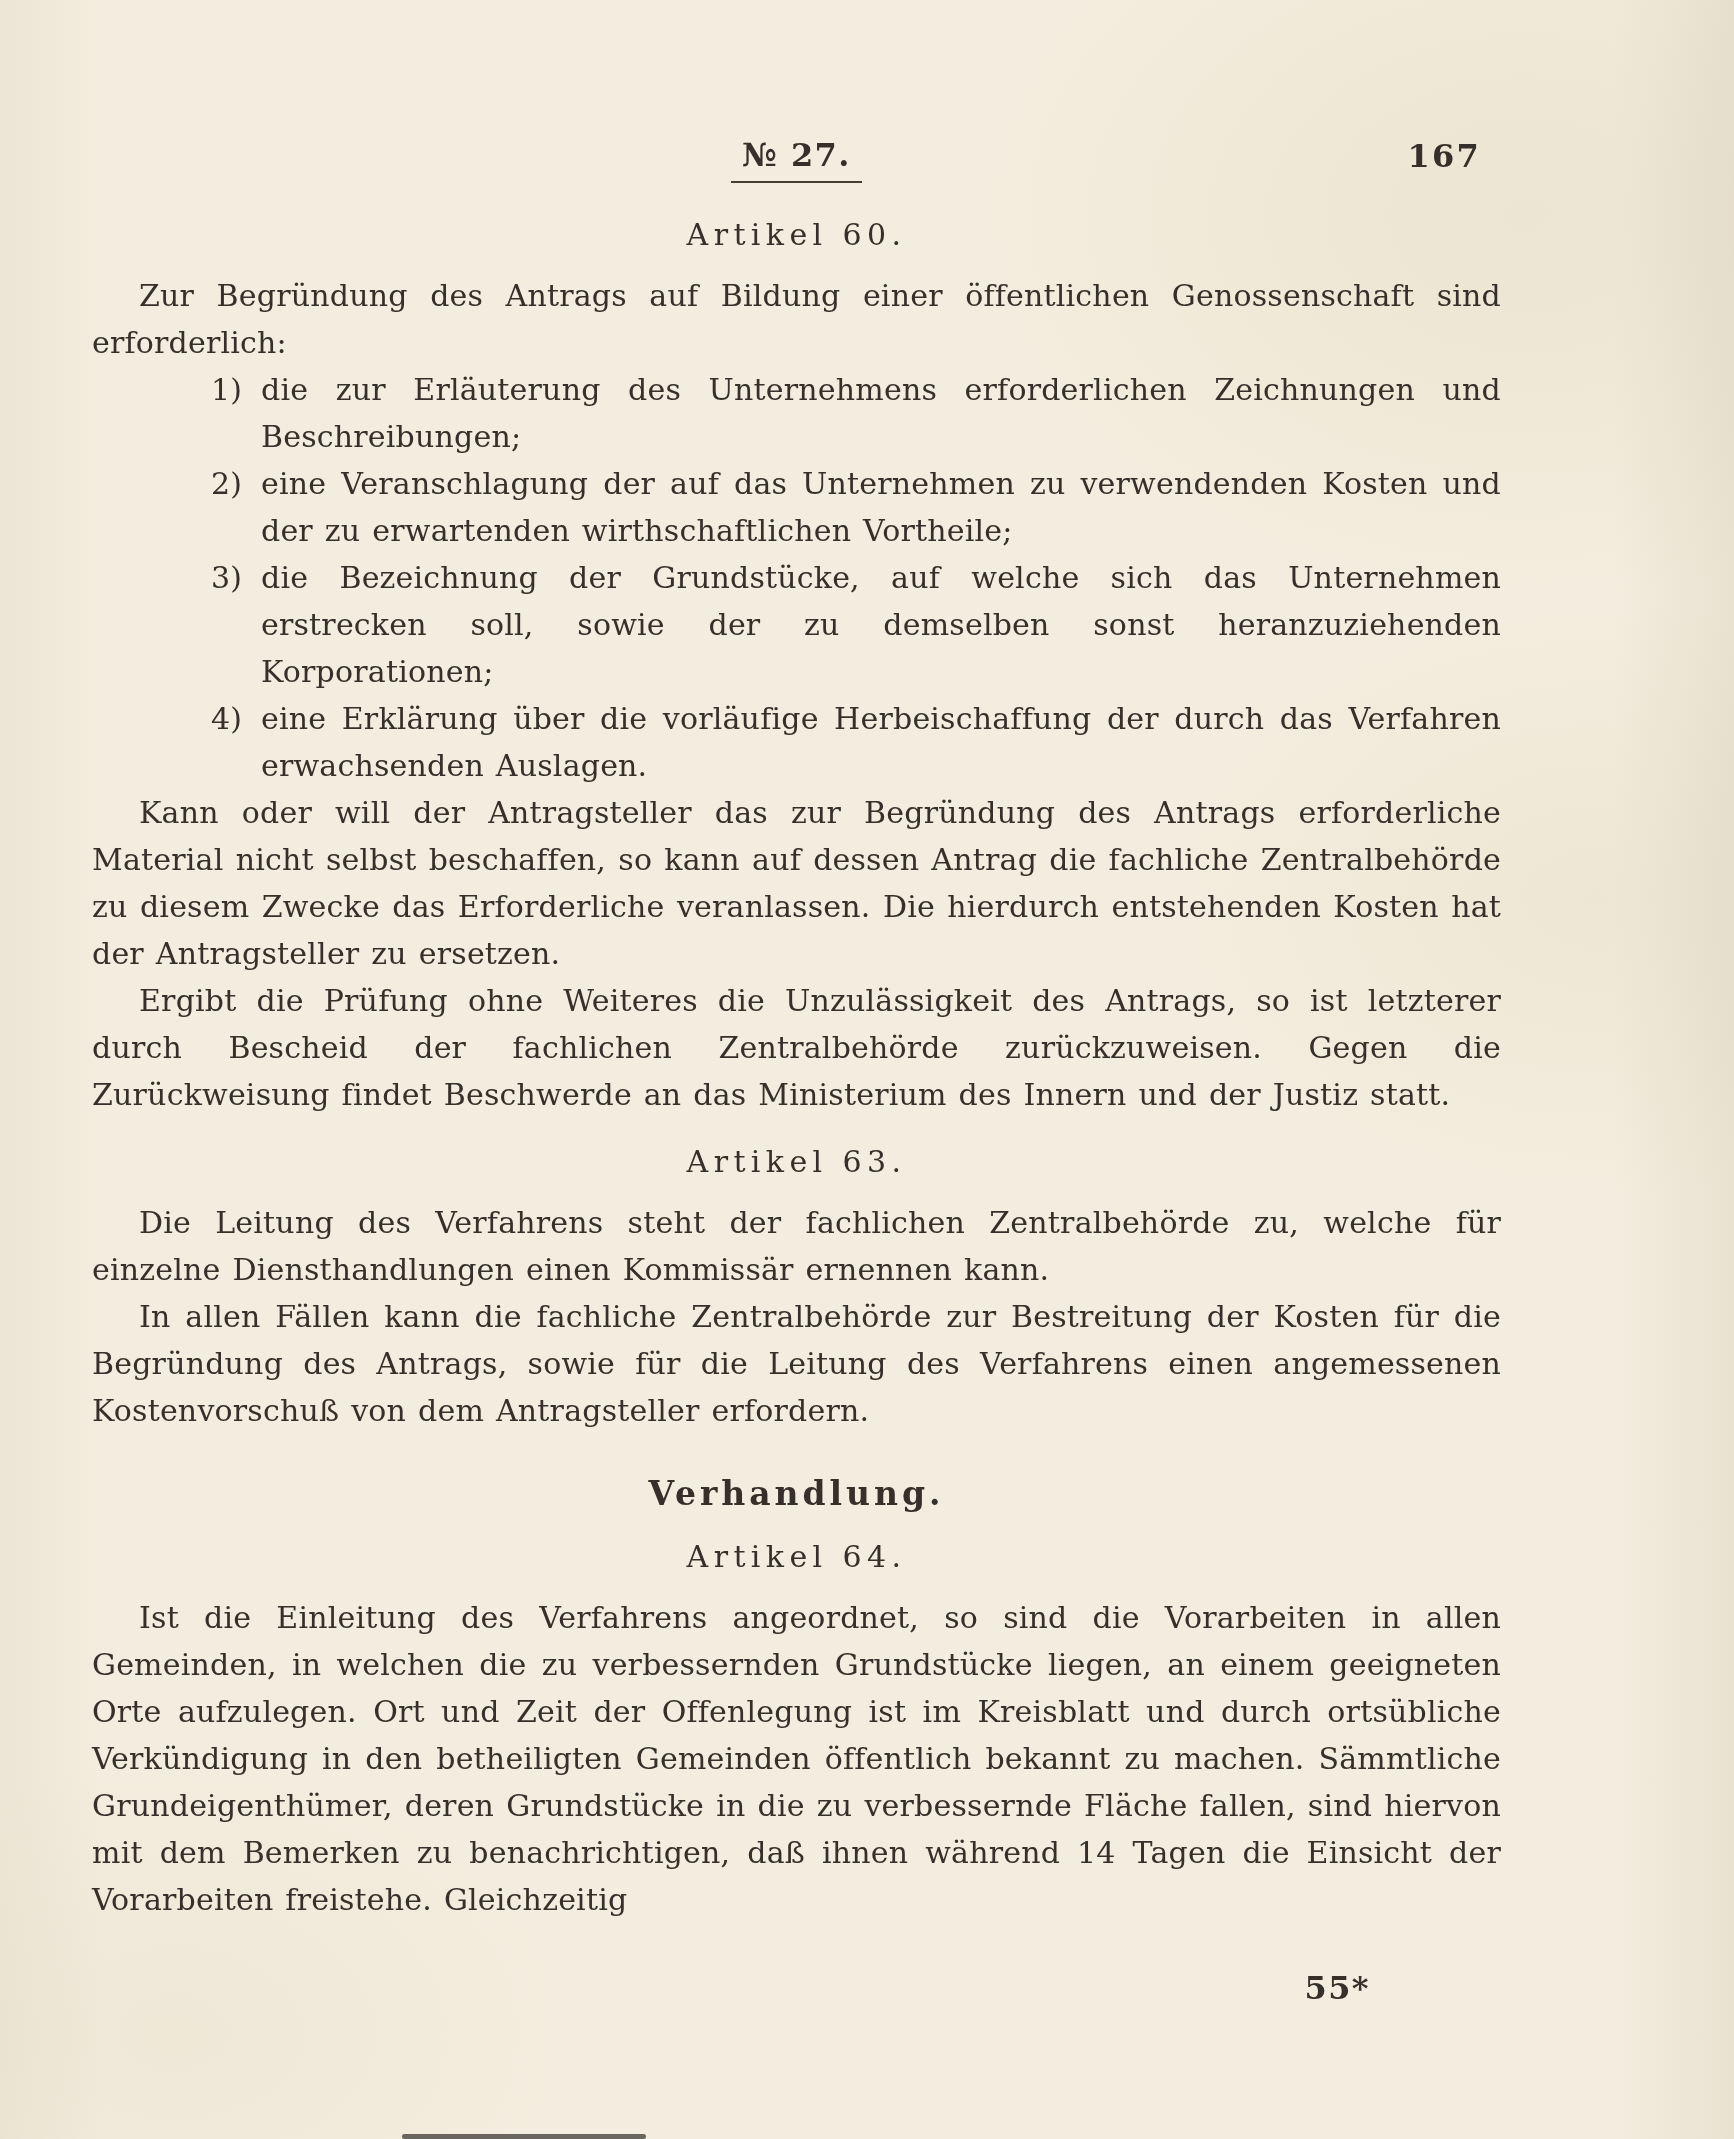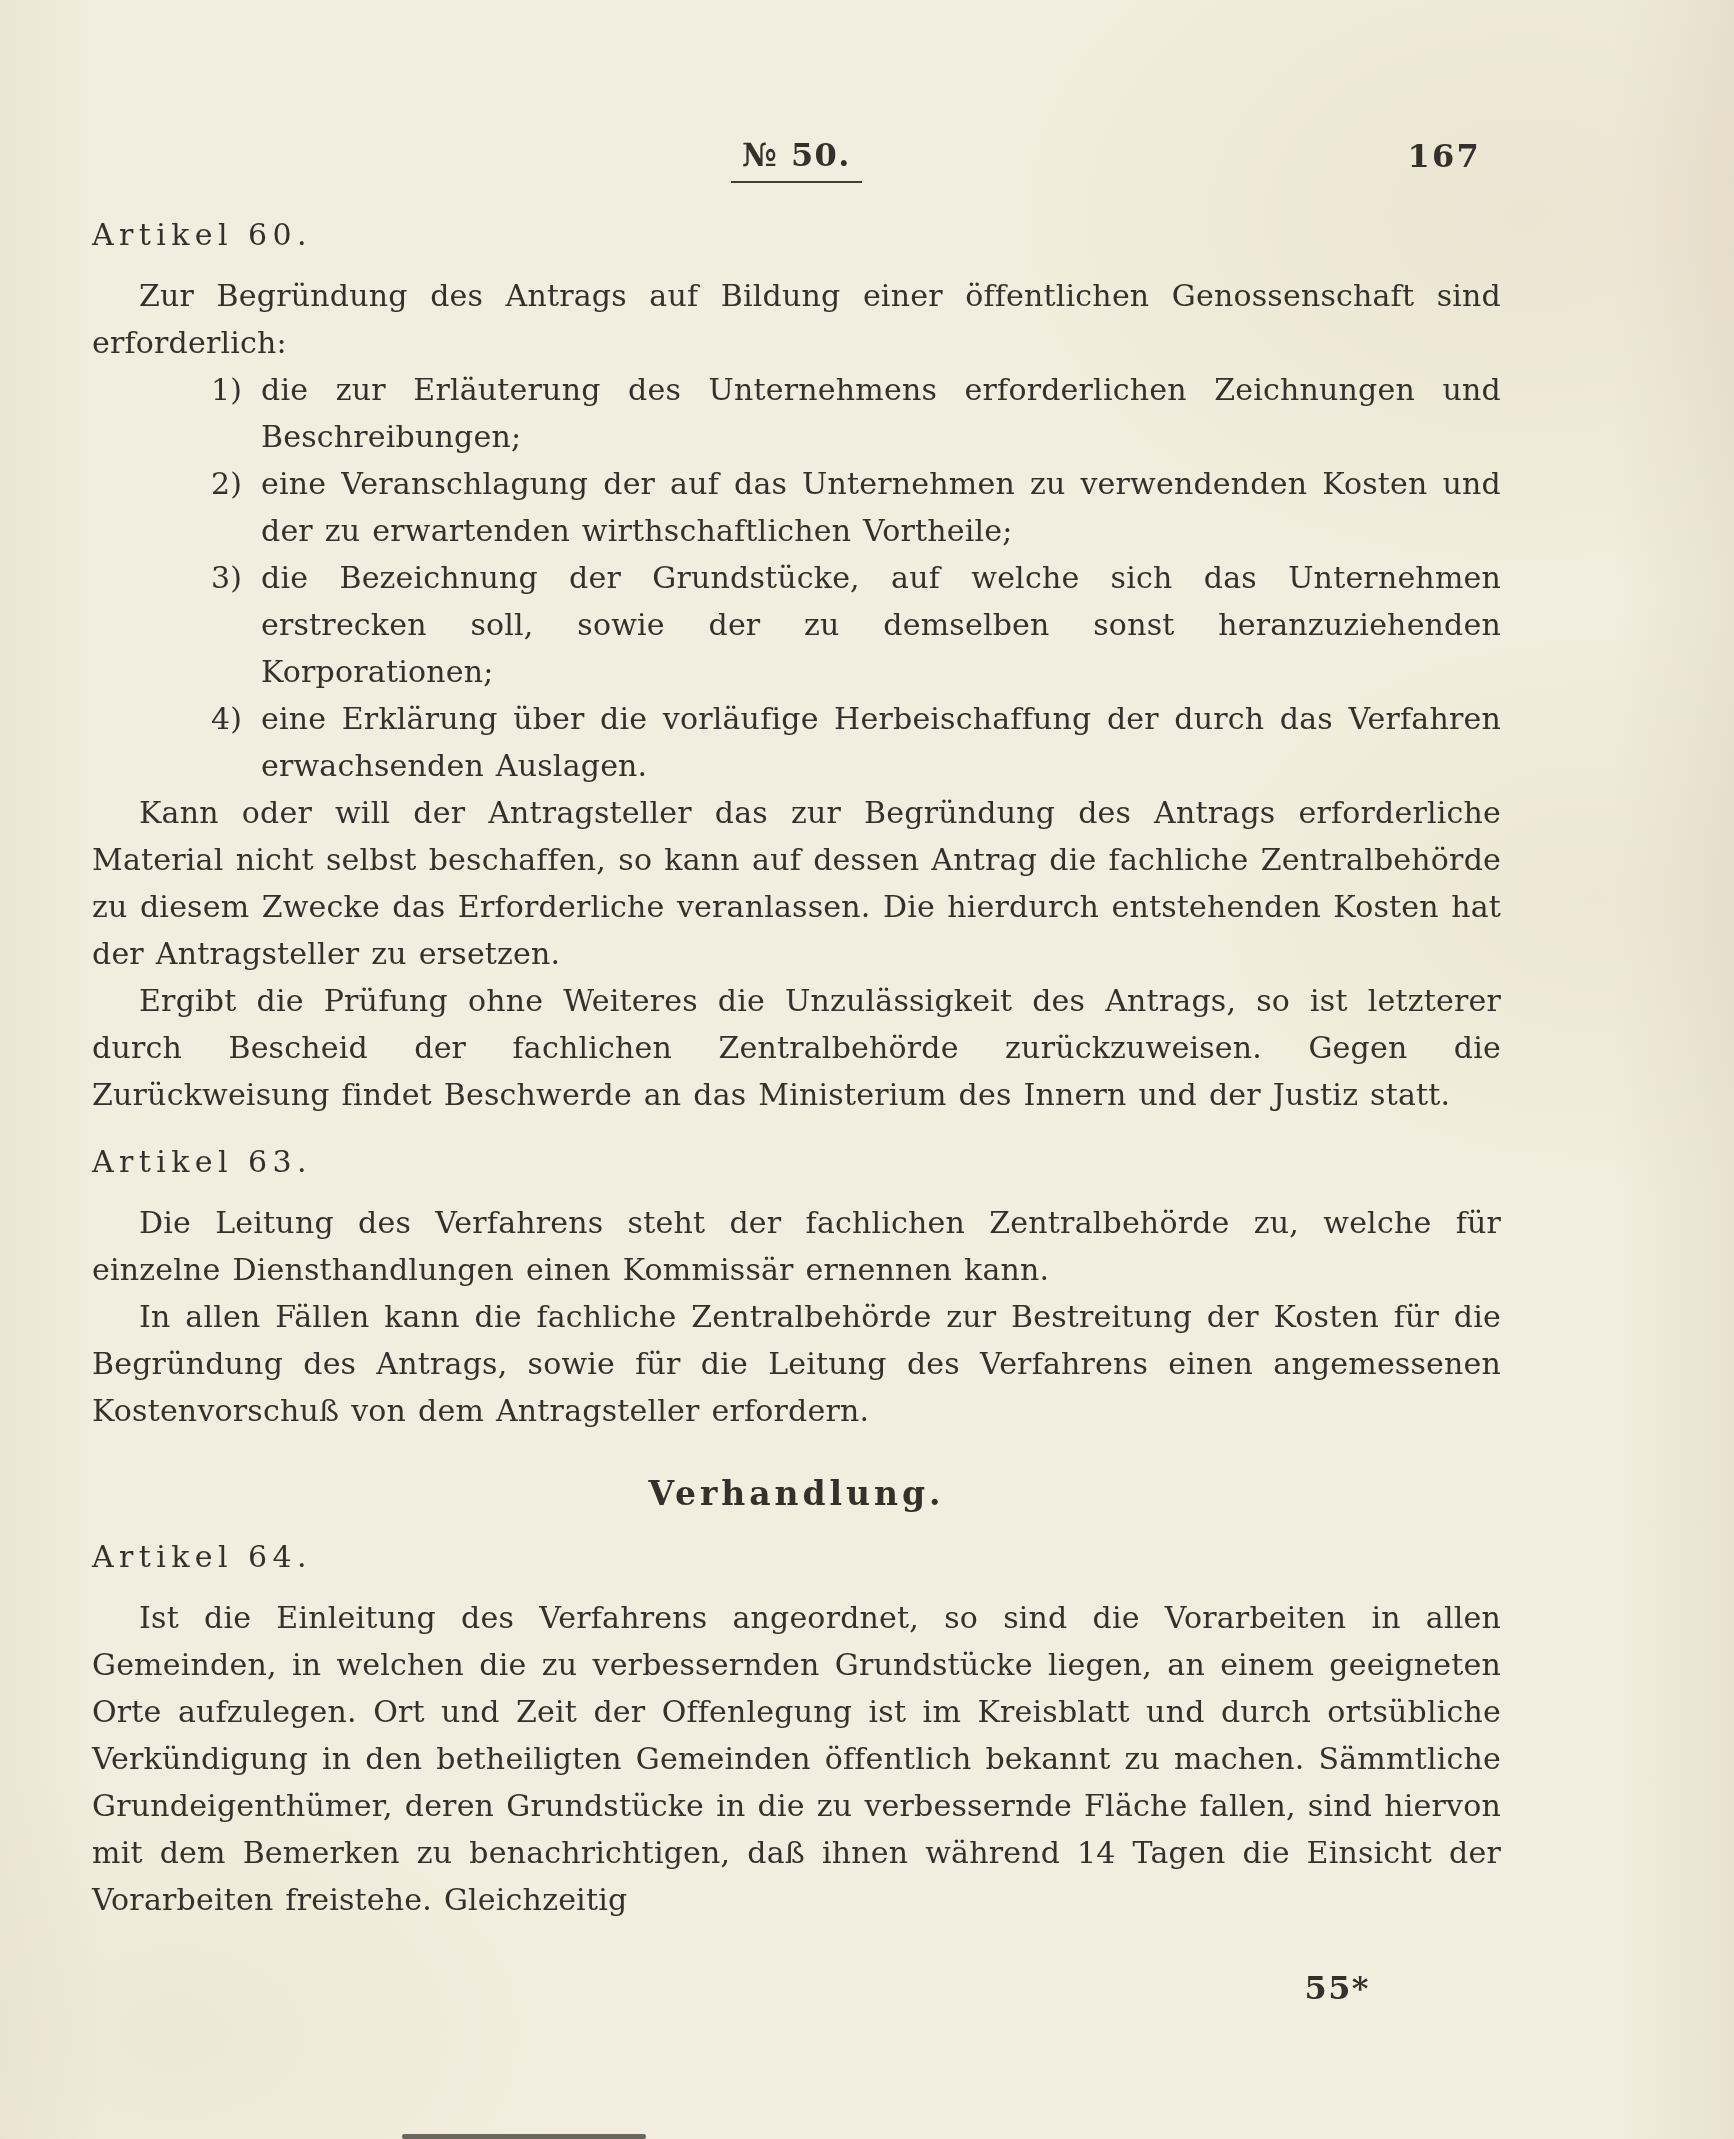--- a/index.html
+++ b/index.html
@@ -25,20 +25,21 @@
     position: absolute;
     left: 92px;
     top: 136px;
     width: 1409px;
   }
   .header { position: relative; height: 55px; margin-bottom: 2.9px; }
   .issue { display: block; text-align: center; font-size: 32px; font-weight: bold; letter-spacing: 1.4px; }
   .issue-inner { display: inline-block; border-bottom: 2.2px solid #433e33; padding: 0 11.5px 7.2px; }
   .pagenum { position: absolute; right: 20px; top: 1.4px; font-size: 32px; font-weight: bold; letter-spacing: 2.2px; }
   .article-heading {
+    text-align: center;
     font-size: 30px;
     font-weight: normal;
     letter-spacing: 0.18em;
     margin: 26px 0 20px;
   }
   p.body {
     font-size: 30px;
     line-height: 47px;
     text-align: justify;
     margin: 0;
@@ -78,21 +79,21 @@
 </style>
 </head>
 <body>
 
 <div class="sheet">
   <div class="paper-tint"></div>
 
   <div class="content">
 
     <div class="header">
-      <span class="issue"><span class="issue-inner">№ 50.</span></span>
+      <span class="issue"><span class="issue-inner">№ 27.</span></span>
       <span class="pagenum">167</span>
     </div>
 
     <h2 class="article-heading">Artikel 60.</h2>
     <p class="body">Zur Begründung des Antrags auf Bildung einer öffentlichen Genossenschaft sind erforderlich:</p>
     <div class="list">
       <div class="list-item">
         <span class="num">1)</span>
         <span class="itext">die zur Erläuterung des Unternehmens erforderlichen Zeichnungen und Beschreibungen;</span>
       </div>

